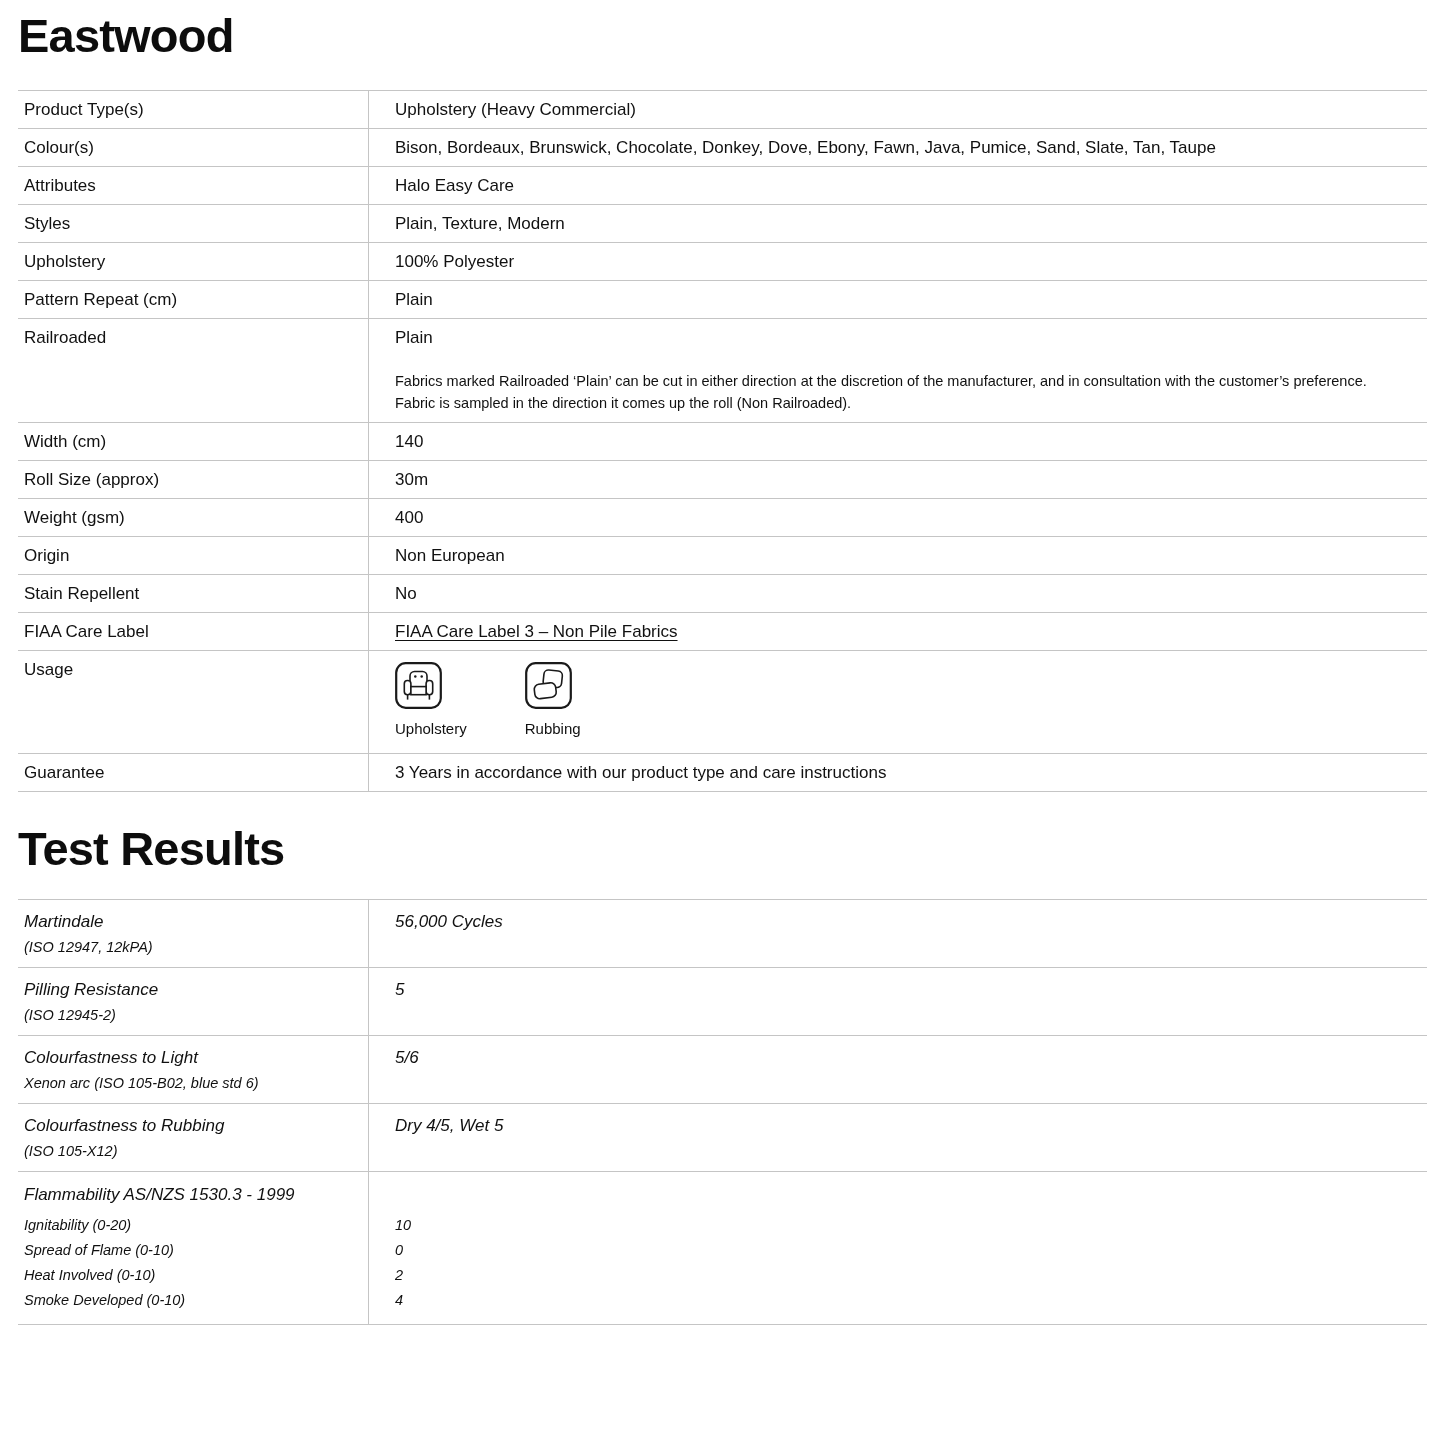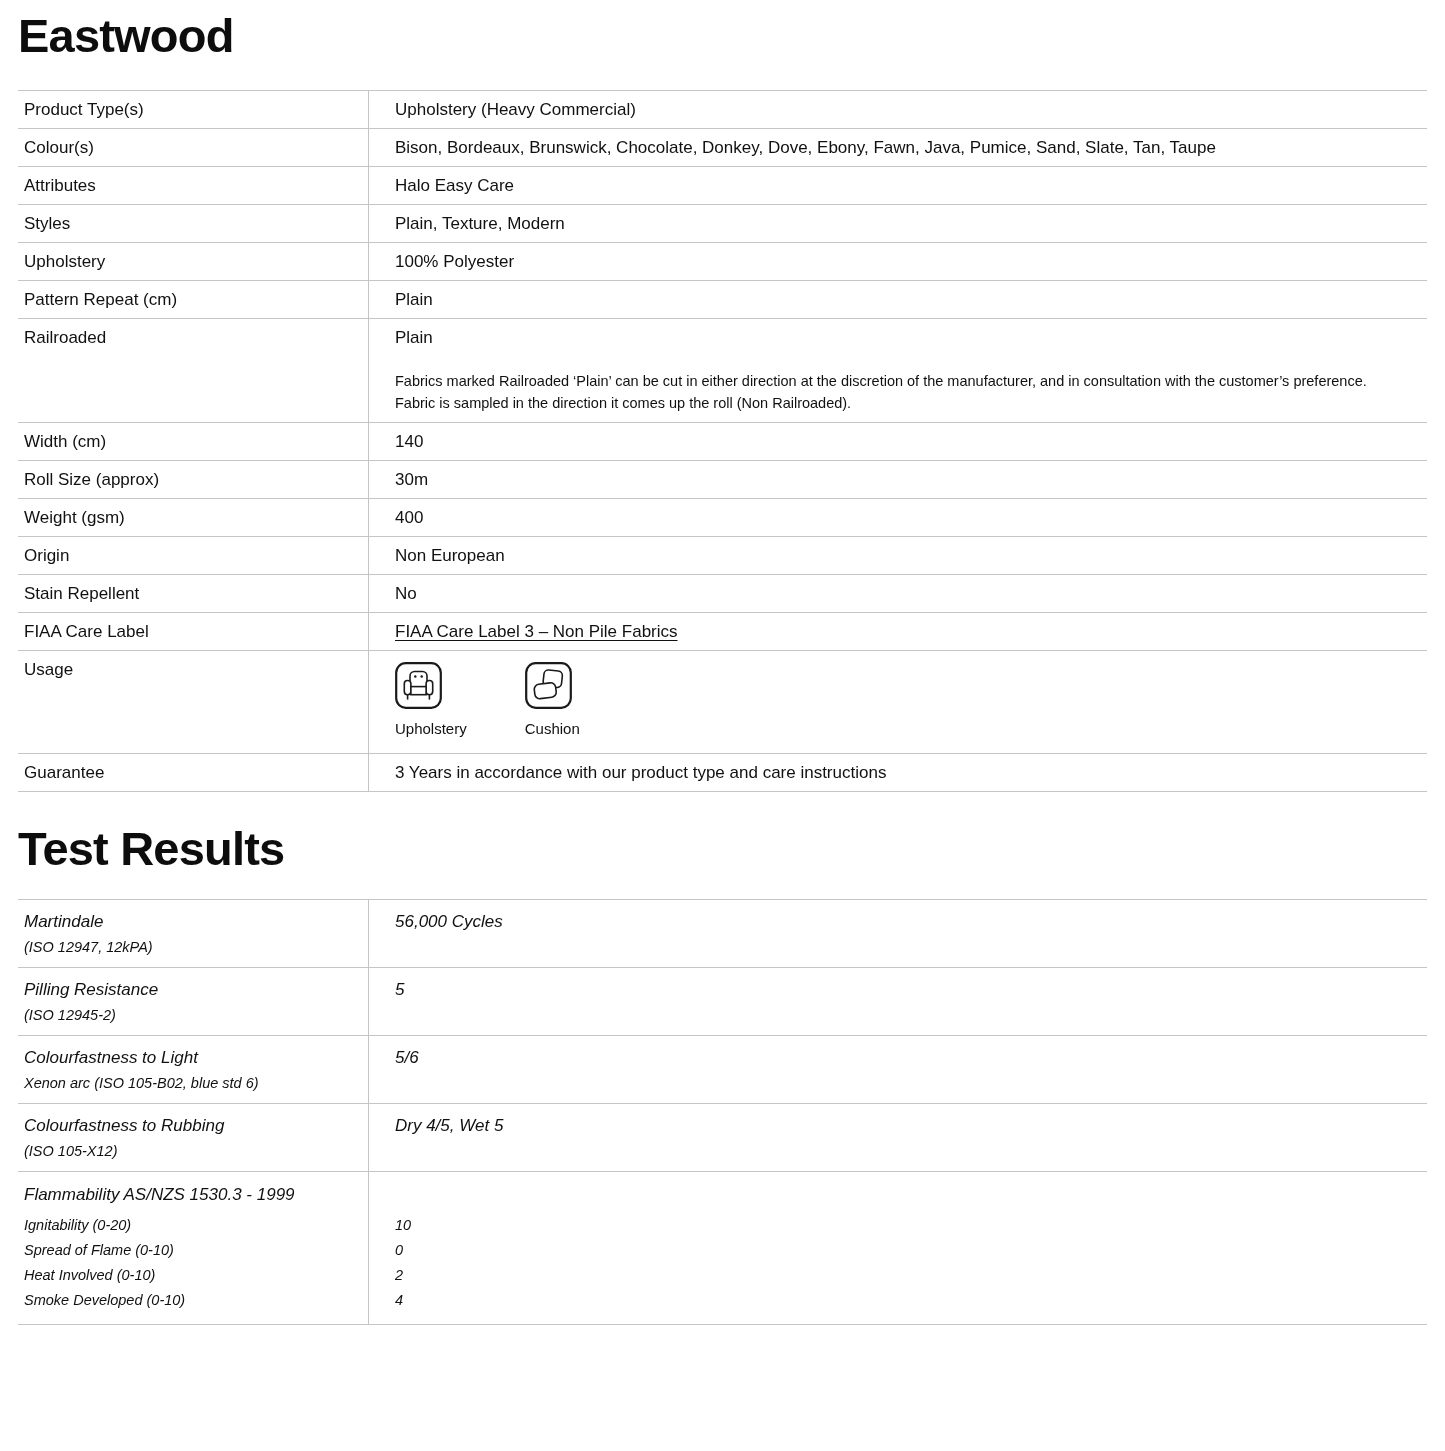--- a/index.html
+++ b/index.html
@@ -166,21 +166,21 @@
               <span class="usage-label">Upholstery</span>
             </div>
             <div class="usage-item">
               <span class="usage-icon-box">
                 <svg viewBox="0 0 47 47" fill="none" xmlns="http://www.w3.org/2000/svg">
                   <rect x="1.2" y="1.2" width="44.6" height="44.6" rx="9.5" stroke="#1a1a1a" stroke-width="2.2"></rect>
                   <rect x="18.5" y="8.5" width="18.5" height="16.5" rx="4.5" transform="rotate(6 27.75 16.75)" stroke="#1a1a1a" stroke-width="1.6"></rect>
                   <rect x="9.5" y="21.5" width="21.5" height="14.5" rx="5" transform="rotate(-7 20.25 28.75)" fill="#ffffff" stroke="#1a1a1a" stroke-width="1.6"></rect>
                 </svg>
               </span>
-              <span class="usage-label">Cushion</span>
+              <span class="usage-label">Rubbing</span>
             </div>
           </div>
         </td>
       </tr>
       <tr>
         <td class="lbl">Guarantee</td>
         <td class="val">3 Years in accordance with our product type and care instructions</td>
       </tr>
     </tbody>
   </table>

